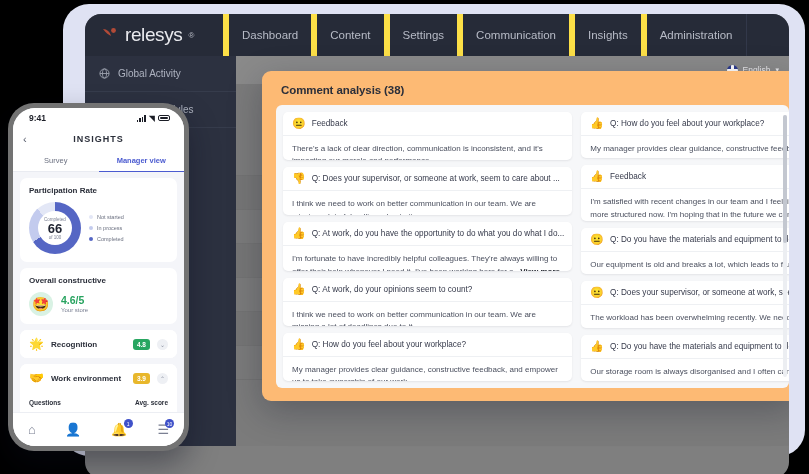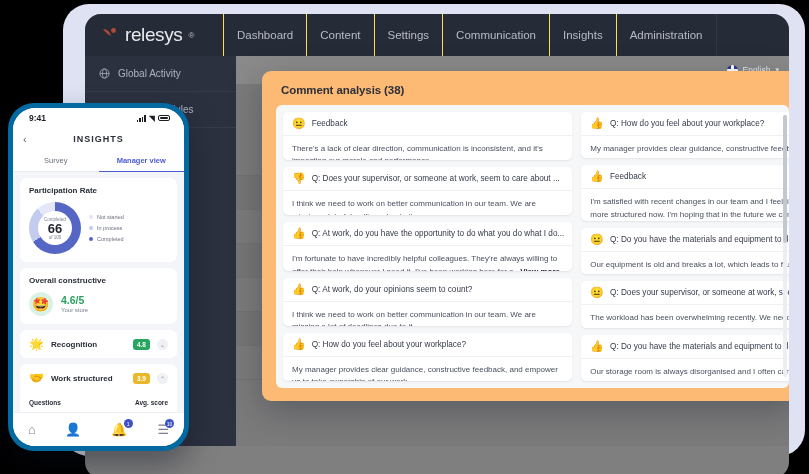--- a/index.html
+++ b/index.html
@@ -43,21 +43,21 @@
   .logo-mark { width: 18px; height: 18px; position: relative; flex: 0 0 auto; }
   .logo-text {
     color: #e9eaee; font-size: 19px; letter-spacing: -0.4px;
     font-weight: 400;
   }
   .logo-reg { color: #b9bcc6; font-size: 8px; vertical-align: super; }
   .nav { display: flex; align-items: stretch; height: 42px; }
   .nav-item {
     display: flex; align-items: center; padding: 0 13px;
     color: #b7bbc6; font-size: 11.5px; white-space: nowrap;
-    border-left: 1px solid #fde047;
+    border-left: 6px solid #fde047;
     height: 42px; cursor: pointer;
   }
   .nav-item:last-child { border-right: 1px solid #32384a; }
 
   .sidebar {
     position: absolute; left: 0; top: 42px;
     width: 151px; height: 390px;
     background: #2c3140;
   }
   .side-item {
@@ -163,21 +163,21 @@
     width: 4px; height: 128px;
     background: #c3c7d0; border-radius: 3px;
     cursor: pointer;
   }
 
   
   .phone {
     position: absolute;
     left: 8px; top: 103px;
     width: 181px; height: 348px;
-    background: #0369a1;
+    background: #737373;
     border-radius: 26px;
     padding: 5px;
     box-shadow: 0 14px 30px rgba(10,12,30,.38);
   }
   .phone-screen {
     width: 100%; height: 100%;
     background: #f4f5f9;
     border-radius: 22px;
     overflow: hidden;
     position: relative;
@@ -513,21 +513,21 @@
               <div class="prow">
                 <span class="prow-emoji">🌟</span>
                 <span class="prow-title">Recognition</span>
                 <span class="badge" style="background: rgb(40, 166, 97);">4.8</span>
                 <span class="chev">⌄</span>
               </div>
             </div>
             <div style="margin-bottom: 6px; background: rgb(255, 255, 255); border-radius: 7px;">
               <div class="prow">
                 <span class="prow-emoji">🤝</span>
-                <span class="prow-title">Work structured</span>
+                <span class="prow-title">Work environment</span>
                 <span class="badge" style="background: rgb(232, 183, 43);">3.9</span>
                 <span class="chev">⌃</span>
               </div>
               <div class="qhead">
                 <span>Questions</span>
                 <span>Avg. score</span>
               </div>
               <div class="qrow">
                 <span class="qtext">1. I have the materials and e...</span>
                 <span class="badge" style="background: rgb(40, 166, 97);">4.1</span>

